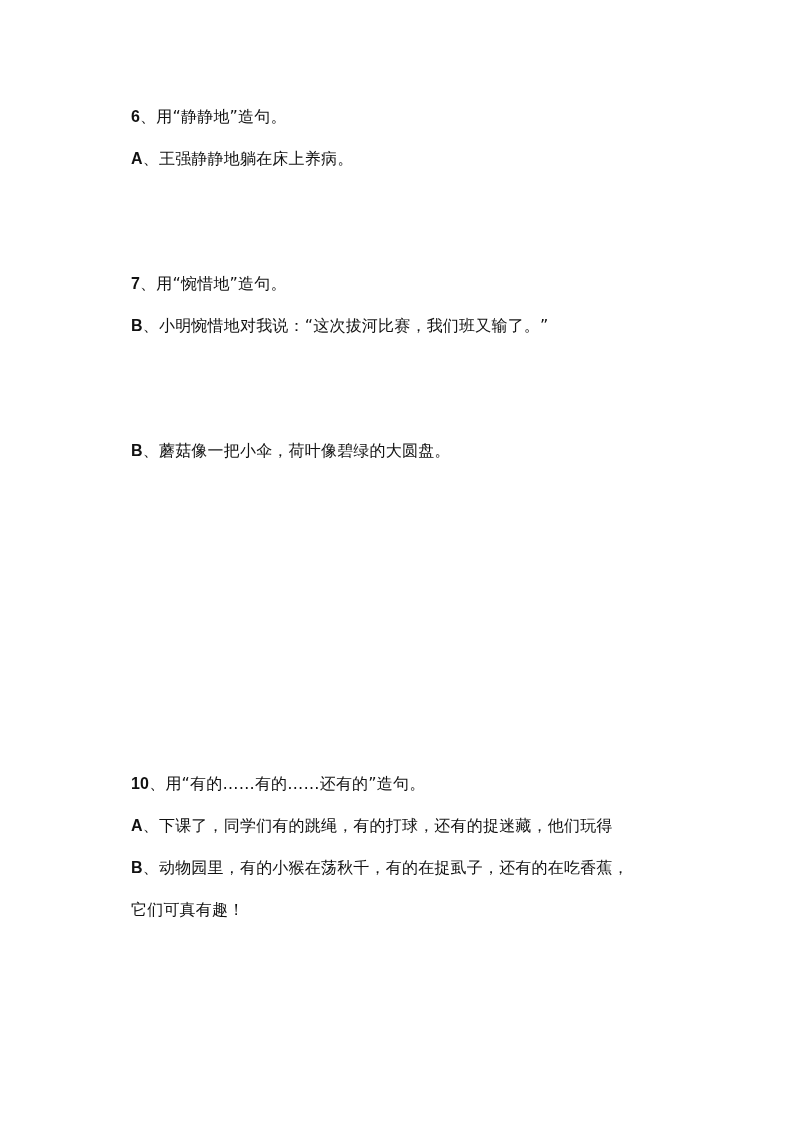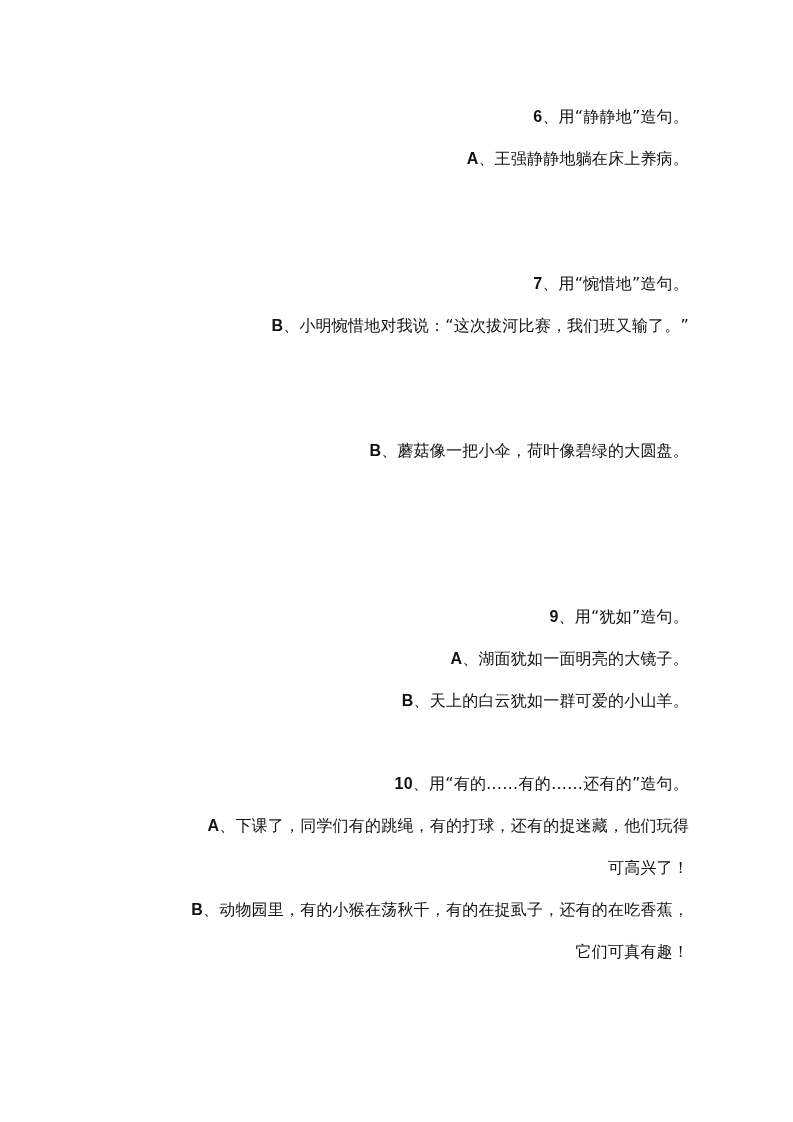--- a/index.html
+++ b/index.html
@@ -1,19 +1,19 @@
 <!DOCTYPE html>
 <html><head>
 <meta charset="utf-8">
 <style>
   html, body { margin: 0; padding: 0; background: #ffffff; }
   body { width: 793px; height: 1122px; position: relative; overflow: hidden;
          font-family: "DejaVu Sans", "Liberation Sans", sans-serif; color: #111111; }
   .page { position: absolute; left: 0; top: 0; width: 793px; height: 1122px; }
-  .section { position: absolute; left: 119px; width: 570px; text-align: right; }
+  .section { position: absolute; left: 131px; width: 570px; }
   .line { height: 42px; line-height: 42px; font-size: 16px; white-space: nowrap; letter-spacing: 0.2px; }
   .num, .label { font-family: "Liberation Sans", sans-serif; font-weight: bold; font-size: 16px; }
 </style>
 </head>
 <body>
 
 <div class="page">
 
   <div class="section" style="top:96px;">
     <div class="line">
@@ -32,41 +32,27 @@
       <span class="label">B</span><span>、小明惋惜地对我说：“这次拔河比赛，我们班又输了。”</span>
     </div>
   </div>
 
   <div class="section" style="top:430px;">
     <div class="line">
       <span class="label">B</span><span>、蘑菇像一把小伞，荷叶像碧绿的大圆盘。</span>
     </div>
   </div>
 
-  <div class="section" style="top:596px;">
-    <div class="line">
-      <span class="num">9</span><span>、用“犹如”造句。</span>
-    </div>
-    <div class="line">
-      <span class="label">A</span><span>、湖面犹如一面明亮的大镜子。</span>
-    </div>
-    <div class="line">
-      <span class="label">B</span><span>、天上的白云犹如一群可爱的小山羊。</span>
-    </div>
-  </div>
 
   <div class="section" style="top:763px;">
     <div class="line">
       <span class="num">10</span><span>、用“有的……有的……还有的”造句。</span>
     </div>
     <div class="line">
       <span class="label">A</span><span>、下课了，同学们有的跳绳，有的打球，还有的捉迷藏，他们玩得</span>
-    </div>
-    <div class="line">
-      <span>可高兴了！</span>
     </div>
     <div class="line">
       <span class="label">B</span><span>、动物园里，有的小猴在荡秋千，有的在捉虱子，还有的在吃香蕉，</span>
     </div>
     <div class="line">
       <span>它们可真有趣！</span>
     </div>
   </div>
 
 </div>

